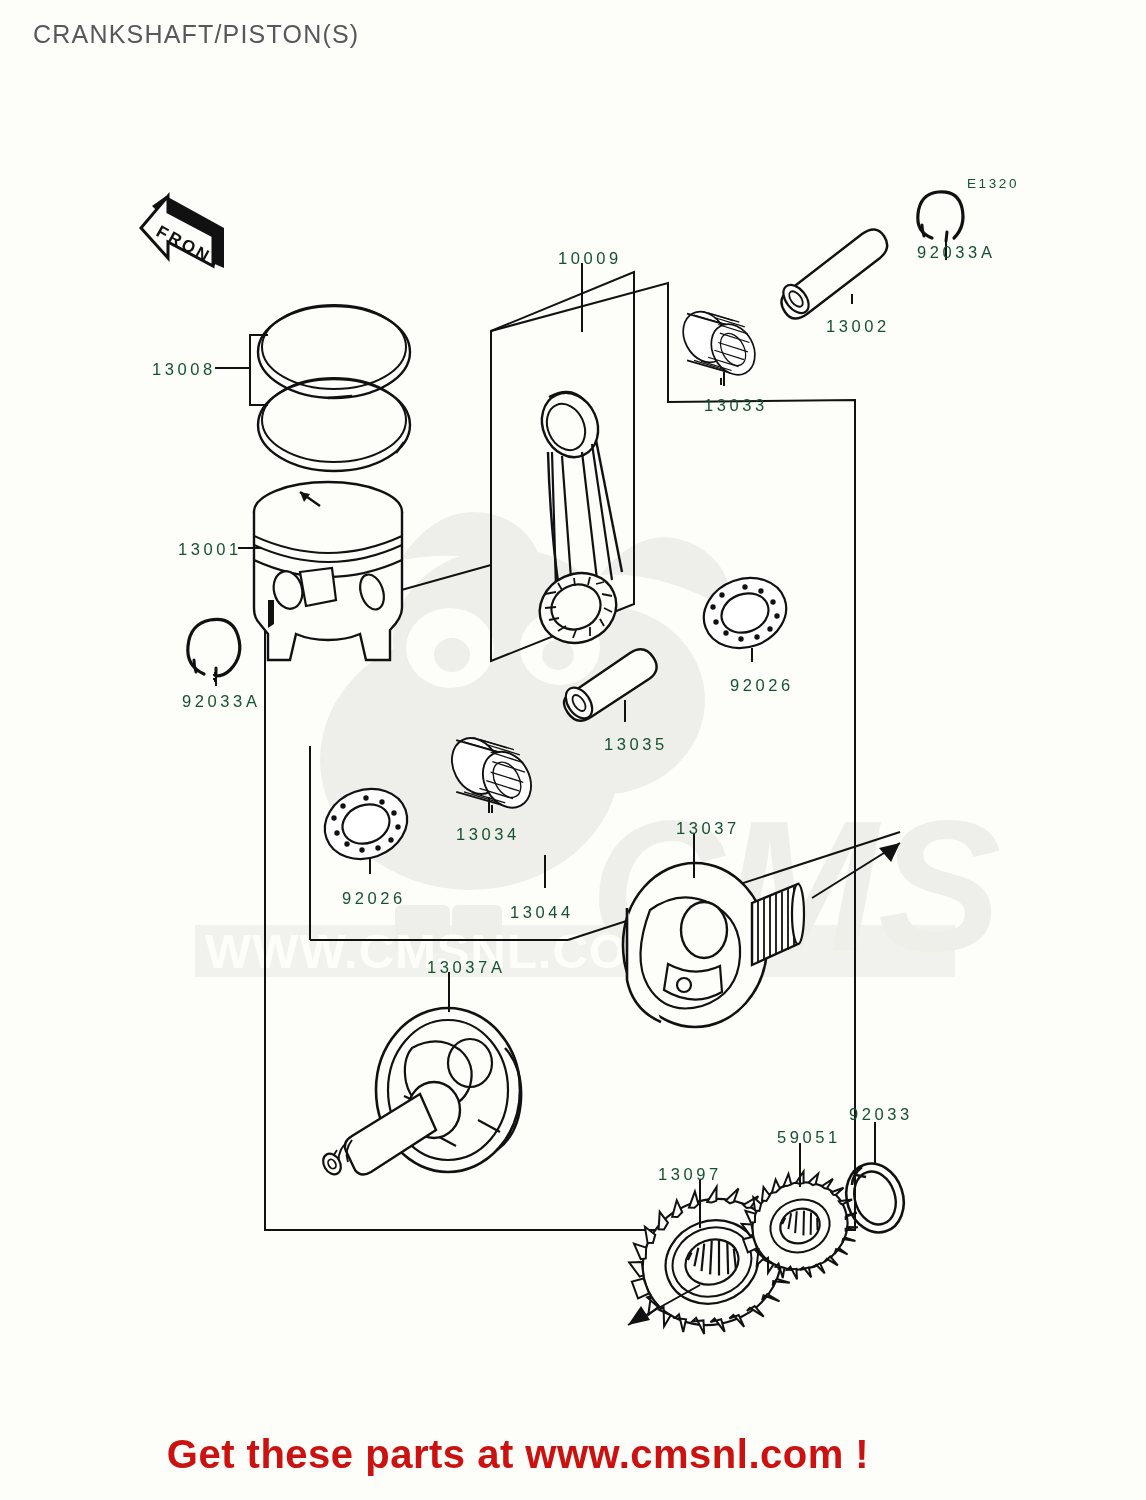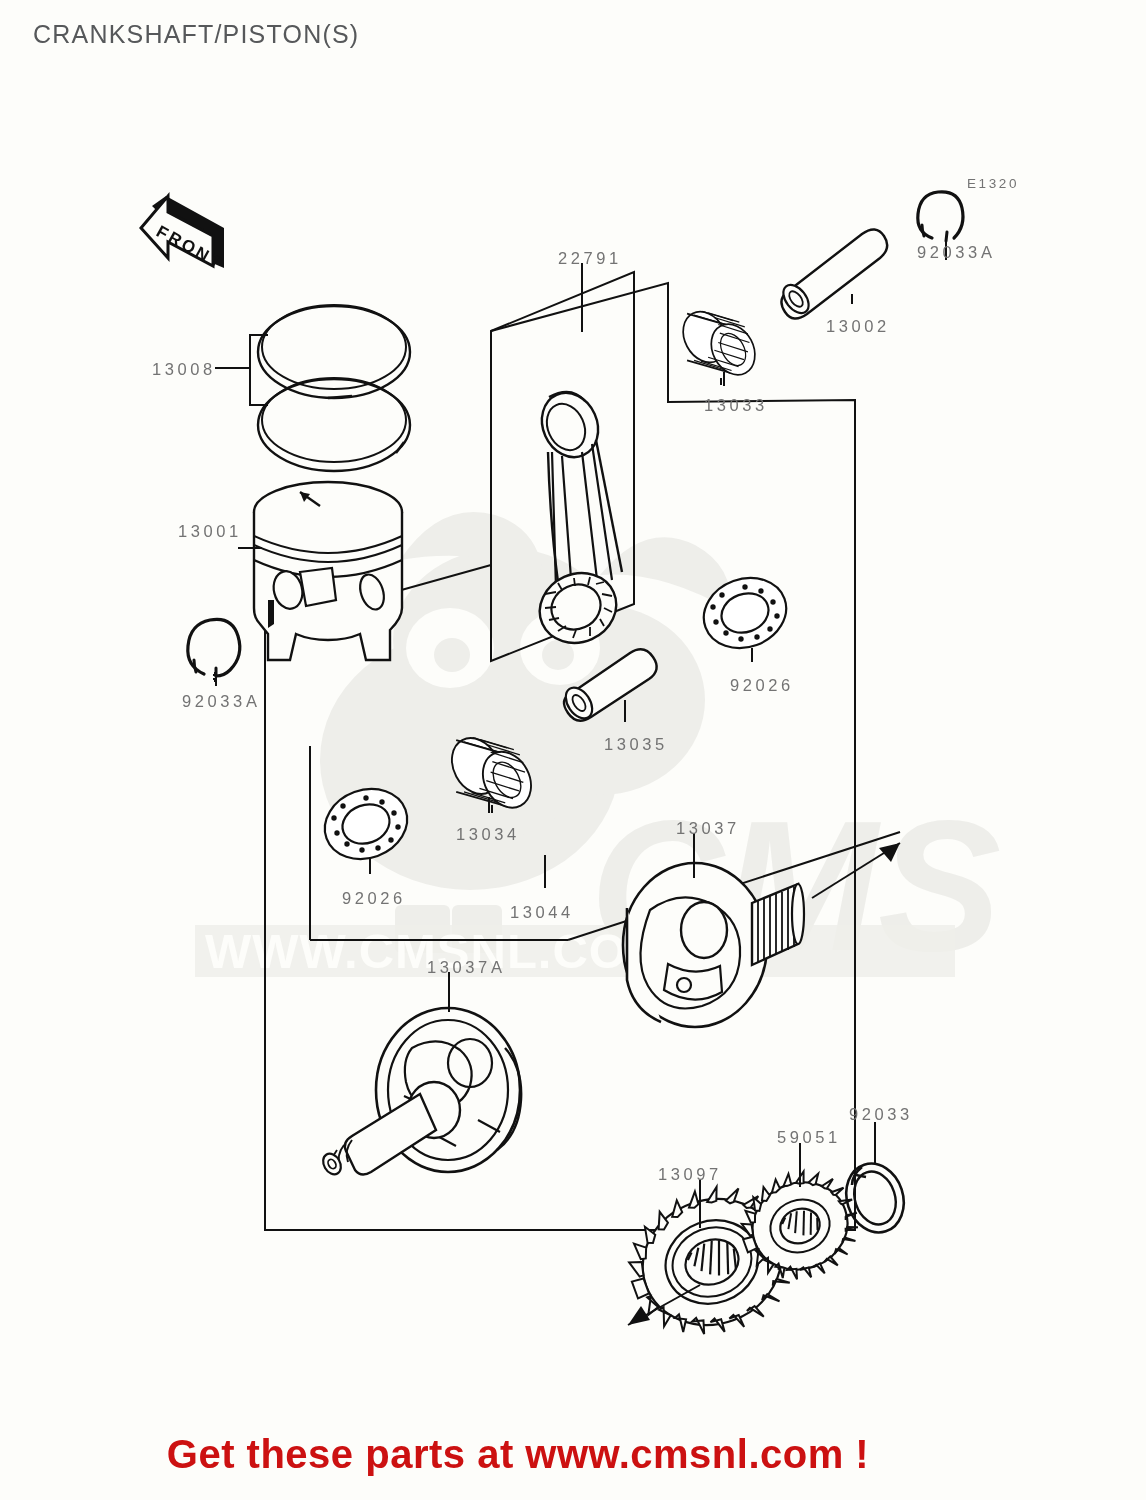--- a/index.html
+++ b/index.html
@@ -39,21 +39,21 @@
     color:#cc1111;
     letter-spacing:0.5px;
     font-family:"Liberation Sans", sans-serif;
     white-space:nowrap;
   }
 
   .part-label{
     position:absolute;
     font-size:16.5px;
     letter-spacing:3.6px;
-    color:#737373;
+    color:#14532d;
     font-family:"Liberation Sans", sans-serif;
     white-space:nowrap;
     font-weight:500;
   }
   .part-label.small{
     font-size:13.5px;
     letter-spacing:2.6px;
   }
 </style>
 </head>
@@ -450,23 +450,23 @@
     <ellipse cx="875" cy="1198" rx="20" ry="27" transform="rotate(-18,875,1198)" fill="none" stroke="#111" stroke-width="2.4"></ellipse>
     <path d="M 862,1167 q -10,8 -10,18" fill="none" stroke="#111" stroke-width="2.6"></path>
     <path d="M 856,1175 L 866,1177" fill="none" stroke="#111" stroke-width="2.4"></path>
     <path d="M 875,1163 L 875,1122" fill="none" stroke="#111" stroke-width="2"></path>
   </g>
 
 </svg>
 </div>
 
 <div class="part-label" style="left:152px;top:360px;">13008</div>
-<div class="part-label" style="left:178px;top:522px;">13001</div>
+<div class="part-label" style="left:178px;top:540px;">13001</div>
 <div class="part-label" style="left:182px;top:692px;">92033A</div>
-<div class="part-label" style="left:558px;top:249px;">22791</div>
+<div class="part-label" style="left:558px;top:249px;">10009</div>
 <div class="part-label" style="left:704px;top:396px;">13033</div>
 <div class="part-label" style="left:826px;top:317px;">13002</div>
 <div class="part-label" style="left:917px;top:243px;">92033A</div>
 <div class="part-label small" style="left:967px;top:176px;">E1320</div>
 <div class="part-label" style="left:730px;top:676px;">92026</div>
 <div class="part-label" style="left:604px;top:735px;">13035</div>
 <div class="part-label" style="left:456px;top:825px;">13034</div>
 <div class="part-label" style="left:342px;top:889px;">92026</div>
 <div class="part-label" style="left:510px;top:903px;">13044</div>
 <div class="part-label" style="left:676px;top:819px;">13037</div>

